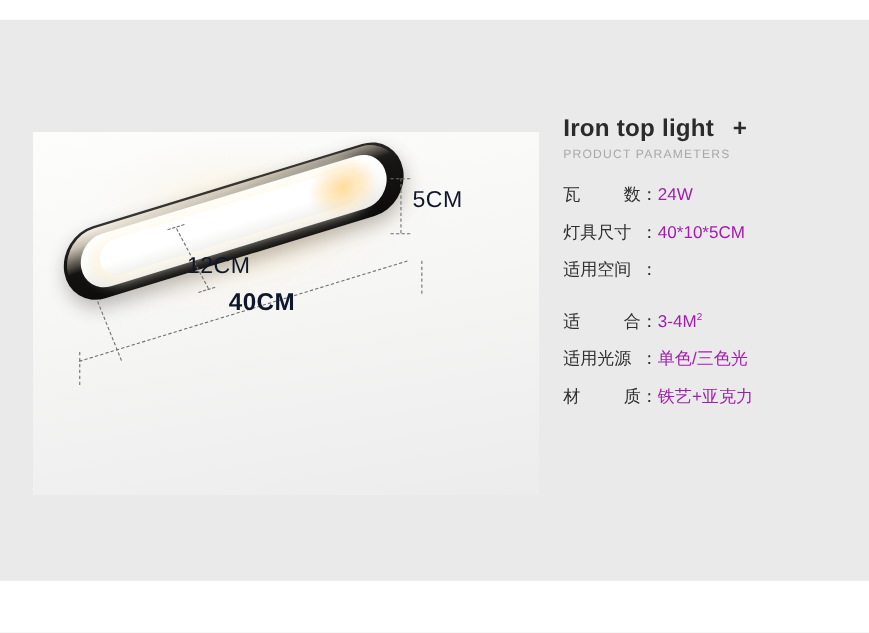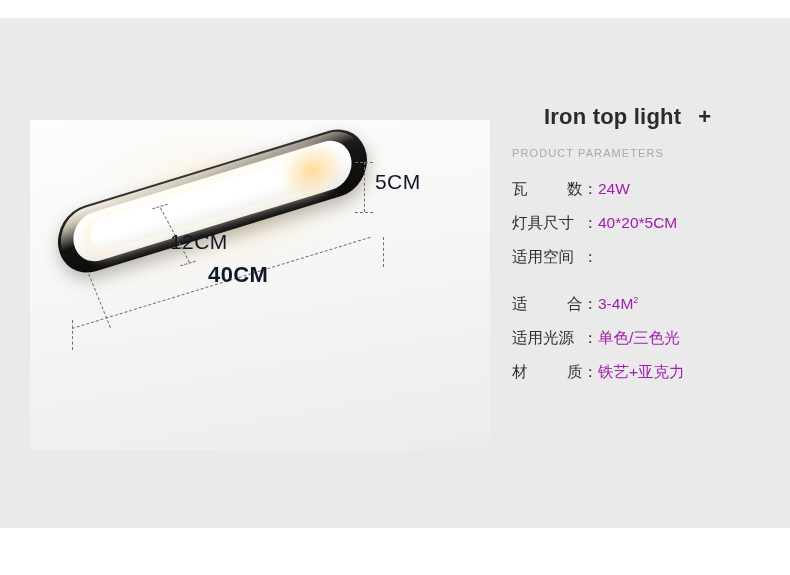--- a/index.html
+++ b/index.html
@@ -87,28 +87,28 @@
   .dashline{position:absolute;background:none;}
   .dash-h{border-top:1px dashed #6f6f6f;}
   .dash-v{border-left:1px dashed #6f6f6f;}
 
   
   .spec{
     position:absolute;left:512px;top:104px;width:268px;
   }
   .title-row{display:flex;align-items:center;}
   .title{
-    font-size:22px;font-weight:bold;color:#2b2b2b;letter-spacing:.2px;margin-left:32px;
+    font-size:22px;font-weight:bold;color:#2b2b2b;letter-spacing:.2px;
   }
   .plus{
     margin-left:17px;font-size:22px;font-weight:bold;color:#2b2b2b;
     line-height:1;
   }
   .subtitle{
-    margin-top:17px;font-size:11px;color:#a8a8a8;letter-spacing:1.1px;
+    margin-top:5px;font-size:11px;color:#a8a8a8;letter-spacing:1.1px;
   }
   .rows{margin-top:20px;}
   .row{
     display:flex;align-items:baseline;margin-bottom:13px;
     font-size:15.5px;color:#2f2f2f;
   }
   .row.gap{margin-top:26px;}
   .lbl{
     width:86px;flex:0 0 86px;
     display:flex;justify-content:space-between;
@@ -178,21 +178,21 @@
           </span>
         </div>
         <div class="val">24W</div>
       </div>
 
       <div class="row">
         <div class="lbl">
           <span>灯具尺寸</span>
           <span>：</span>
         </div>
-        <div class="val">40*20*5CM</div>
+        <div class="val">40*10*5CM</div>
       </div>
 
       <div class="row">
         <div class="lbl">
           <span>适用空间</span>
           <span>：</span>
         </div>
       </div>
 
       <div class="row gap">

